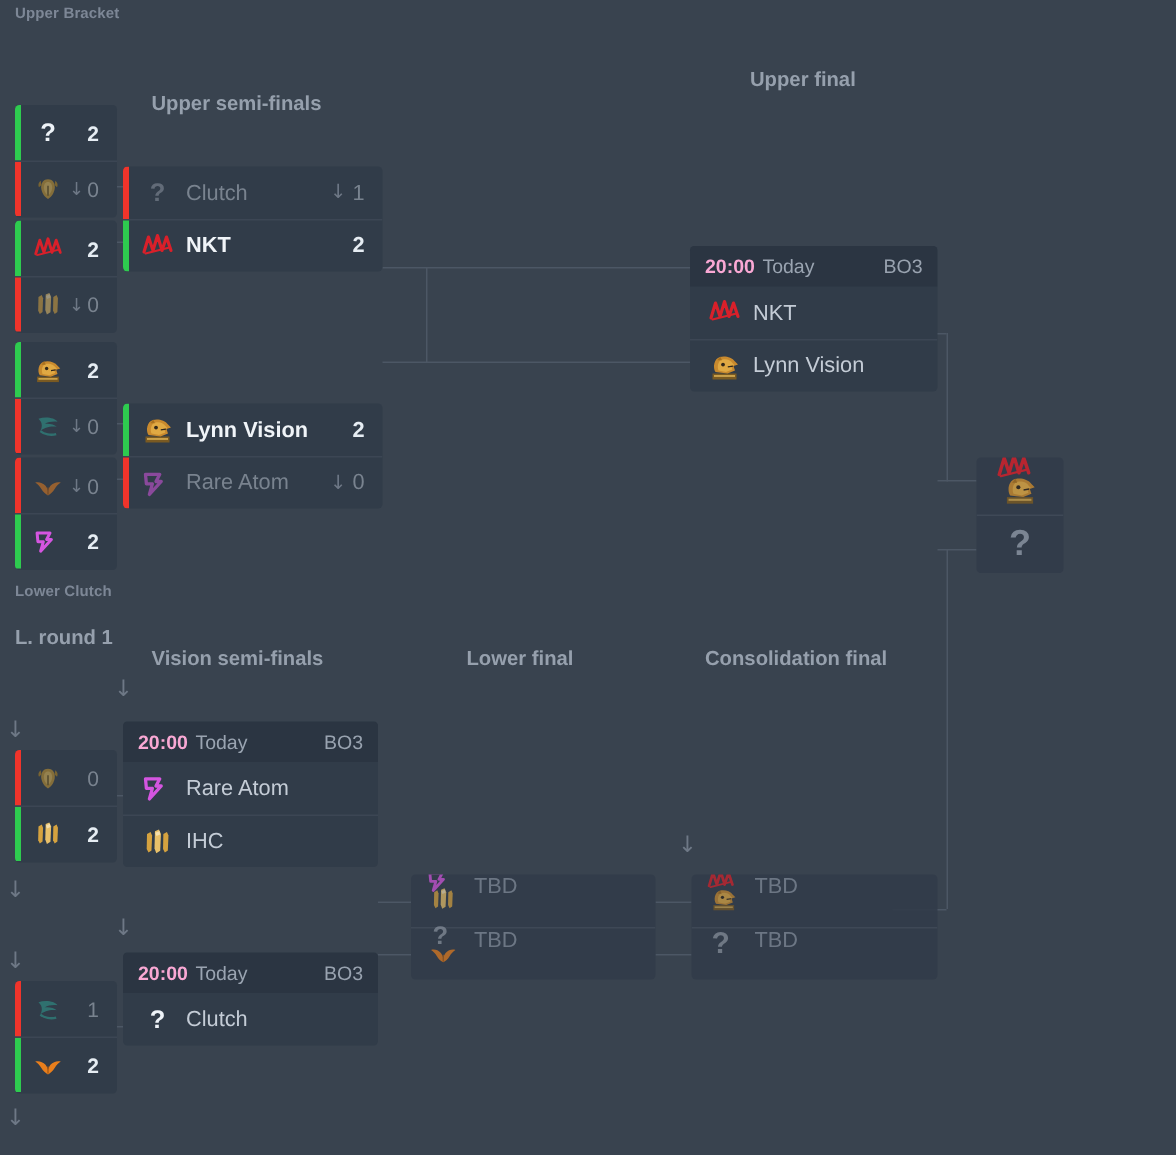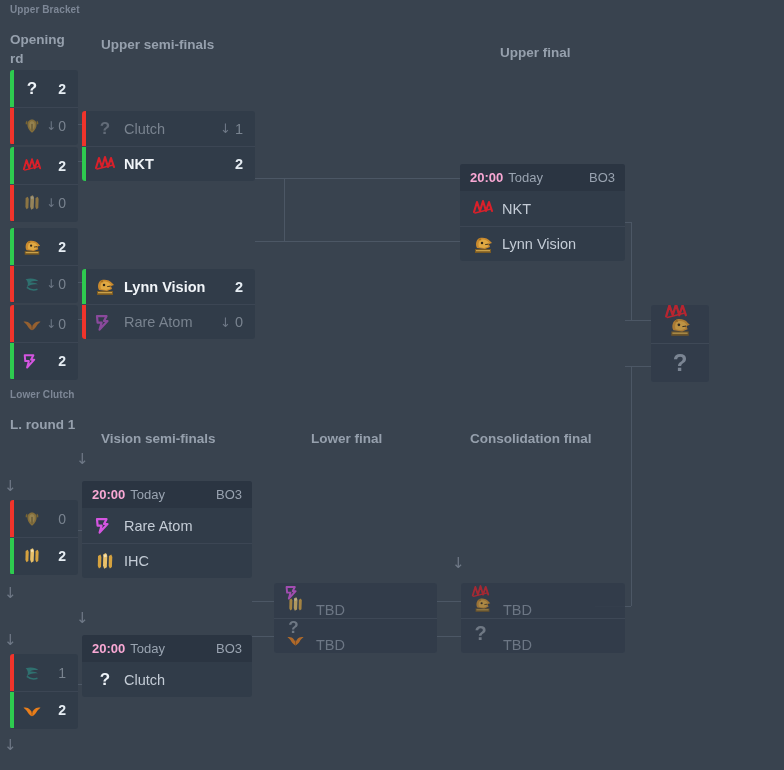--- a/index.html
+++ b/index.html
@@ -79,21 +79,21 @@
   .card .trow.lost .logo{opacity:.55;}
   .card .arr{font-size:13px;color:#6e7886;margin-left:auto;margin-right:4px;font-family:"DejaVu Sans",sans-serif;}
   .card .sc{font-size:14.5px;color:#e6edf3;font-weight:bold;margin-left:auto;margin-right:12px;}
   .card .trow.lost .sc{color:#79838f;font-weight:normal;margin-left:0;}
   .card .trow.lost .arr+.sc{margin-left:0;}
   .card.upcoming .trow .nm{color:#c4ccd6;font-weight:normal;}
 
   
   .tbd-card{position:absolute;background:#323c4a;border-radius:3px;overflow:hidden;opacity:.92;}
   .tbd-card .trow{
-    position:relative;height:35px;display:flex;align-items:flex-end;
+    position:relative;height:35px;display:flex;align-items:flex-start;
     padding-left:10px;box-sizing:border-box;
   }
   .tbd-card .trow+.trow{border-top:1px solid #3f4957;}
   .tbd-card .stack{position:relative;width:24px;height:30px;margin-right:8px;flex:0 0 auto;}
   .tbd-card .stack .logo{position:absolute;width:19px;height:17px;opacity:.75;}
   .tbd-card .stack .logo.a{left:0;top:-4px;}
   .tbd-card .stack .logo.b{left:2px;top:8px;}
   .tbd-card .nm{font-size:14.5px;color:#717b89;}
 
   
@@ -204,22 +204,21 @@
 
   <div class="conn h" style="left:252px;top:601px;width:22px;"></div>
   <div class="conn h" style="left:252px;top:636px;width:22px;"></div>
 
   <div class="conn h" style="left:437px;top:601px;width:24px;"></div>
   <div class="conn h" style="left:437px;top:636px;width:24px;"></div>
 
   <div class="bracket-title" style="left:10px;top:4px;">Upper Bracket</div>
   <div class="bracket-title" style="left:10px;top:389px;">Lower Clutch</div>
 
-  <div class="round-title wrap" style="left:10px;top:30px;">Opening rd</div>
-  <div class="round-title" style="left:101px;top:35px;">Upper semi-finals</div>
+  <div class="round-title" style="left:101px;top:59px;">Upper semi-finals</div>
   <div class="round-title" style="left:500px;top:43px;">Upper final</div>
 
   <div class="round-title wrap" style="left:10px;top:415px;">L. round 1</div>
   <div class="round-title" style="left:101px;top:429px;">Vision semi-finals</div>
   <div class="round-title" style="left:311px;top:429px;">Lower final</div>
   <div class="round-title" style="left:470px;top:429px;">Consolidation final</div>
 
   <div class="mini" style="left:10px;top:70px;">
     <div class="row">
       <span class="bar win"></span>

